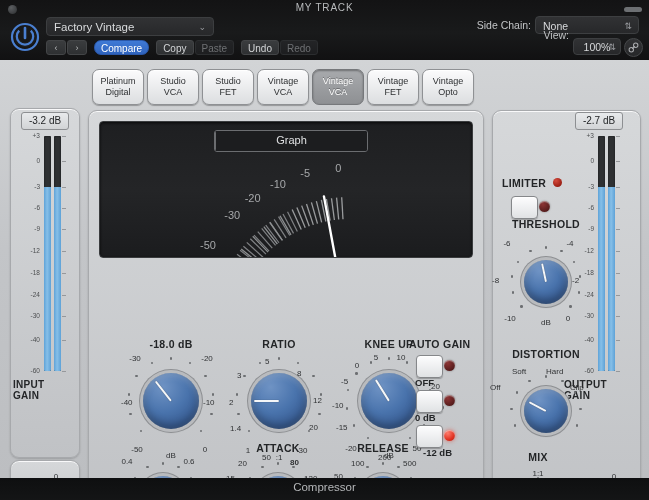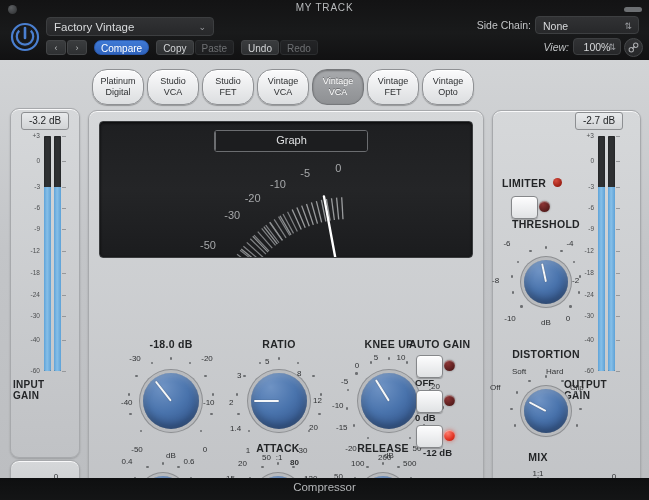--- a/index.html
+++ b/index.html
@@ -30,36 +30,36 @@
       border:1px solid #434547;box-sizing:border-box;padding:0 6px;margin-right:1px;}
   .tb.arrow{width:20px;padding:0;color:#b6b8ba;font-size:9px;}
   .tb.on{background:linear-gradient(180deg,#3f7ad6,#2f63bd);border-color:#2a57a8;color:#fff;border-radius:7px;}
   .tb.dim{color:#6e7073;background:linear-gradient(180deg,#232426,#1d1e20);border-color:#2b2d2f;}
   .tb.gap{margin-left:6px;}
   .sc-lbl{position:absolute;right:118px;top:17px;font-size:10.5px;color:#c2c4c6;line-height:17px;}
   .sc-sel{position:absolute;right:10px;top:16px;width:104px;height:18px;border-radius:4px;
           background:linear-gradient(180deg,#313234,#27282a);border:1px solid #3d3f41;
           color:#d8dadc;font-size:10.5px;line-height:18px;padding-left:7px;box-sizing:border-box;}
   .sc-sel .st{position:absolute;right:6px;top:1px;font-size:9px;color:#9a9ca0;line-height:16px;}
-  .vw-lbl{position:absolute;right:80px;top:40px;font-size:10.5px;color:#c2c4c6;line-height:15px;font-style:italic;}
+  .vw-lbl{position:absolute;right:80px;top:28px;font-size:10.5px;color:#c2c4c6;line-height:15px;}
   .vw-sel{position:absolute;right:28px;top:38px;width:48px;height:17px;border-radius:4px;
           background:linear-gradient(180deg,#313234,#27282a);border:1px solid #3d3f41;
           color:#d8dadc;font-size:10.5px;line-height:17px;text-align:center;box-sizing:border-box;}
   .vw-sel .st{position:absolute;right:4px;top:0;font-size:9px;color:#9a9ca0;}
   .link-ic{position:absolute;right:6px;top:38px;width:17px;height:17px;border-radius:50%;
            border:1px solid #46484a;background:linear-gradient(180deg,#313234,#262729);
            display:flex;align-items:center;justify-content:center;}
 
   
   .body{position:absolute;left:0;top:60px;width:649px;height:418px;
         background:linear-gradient(180deg,#d2d4d6 0%,#c3c5c8 45%,#bcbec1 100%);}
 
   
   .models{position:absolute;left:92px;top:9px;display:flex;gap:3px;}
-  .mbtn{width:52px;height:36px;border-radius:15px;border:1px solid #8f9194;
+  .mbtn{width:52px;height:36px;border-radius:7px;border:1px solid #8f9194;
         background:linear-gradient(180deg,#fbfbfc,#dcdee0);
         box-shadow:0 1px 1px rgba(0,0,0,.28), inset 0 1px 0 #fff;
         font-size:9px;color:#2d2f31;line-height:11px;text-align:center;
         display:flex;flex-direction:column;align-items:center;justify-content:center;
         box-sizing:border-box;}
   .mbtn.sel{background:linear-gradient(180deg,#a8aaad,#8e9093);color:#fff;
             border-color:#76787b;text-shadow:0 -1px 0 rgba(0,0,0,.35);
             box-shadow:inset 0 1px 2px rgba(0,0,0,.35);}
 
   

